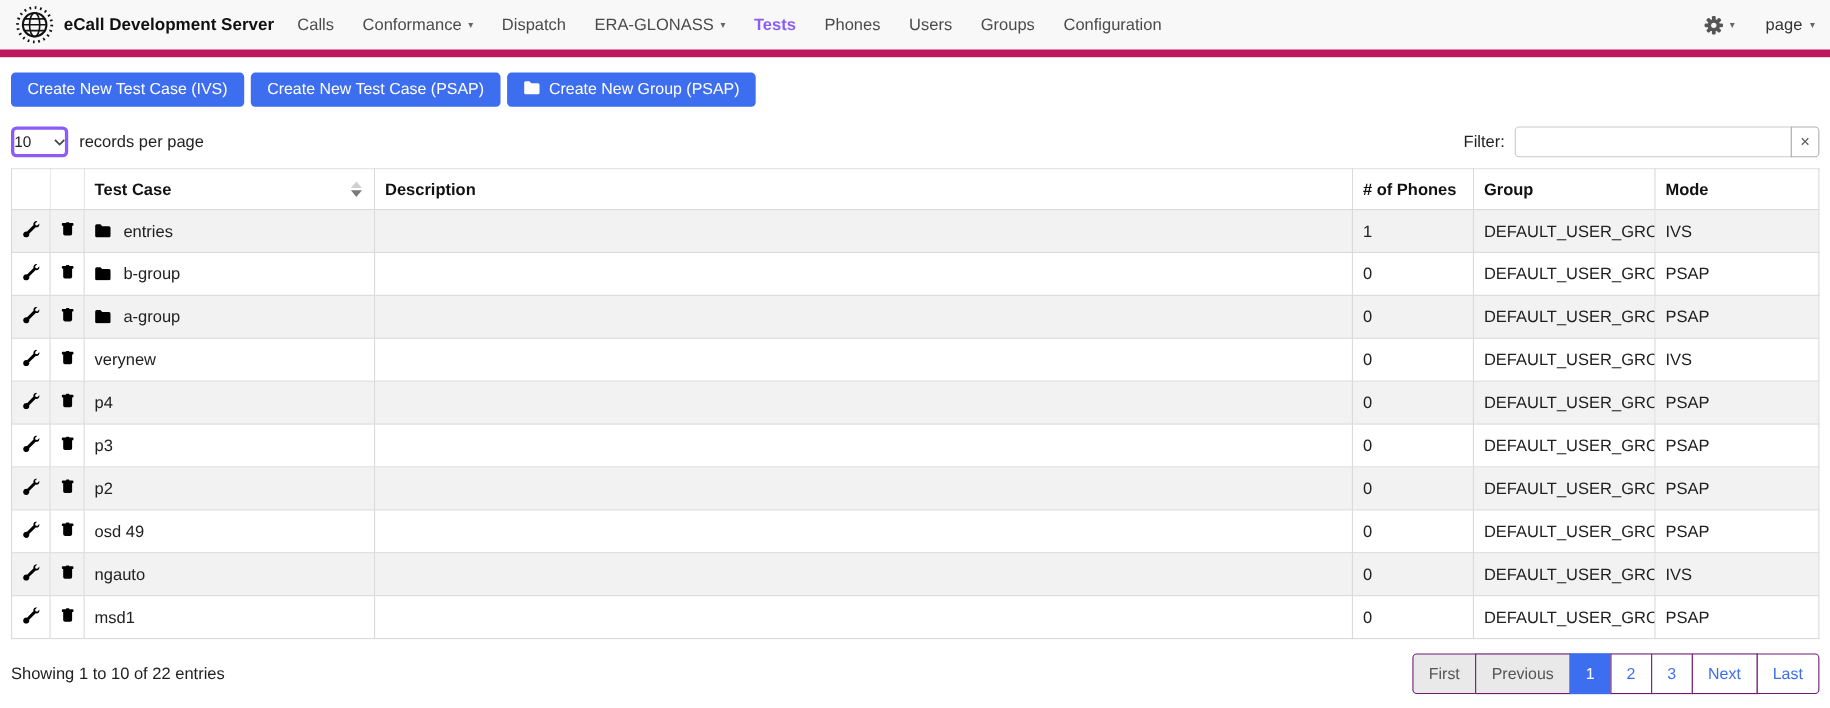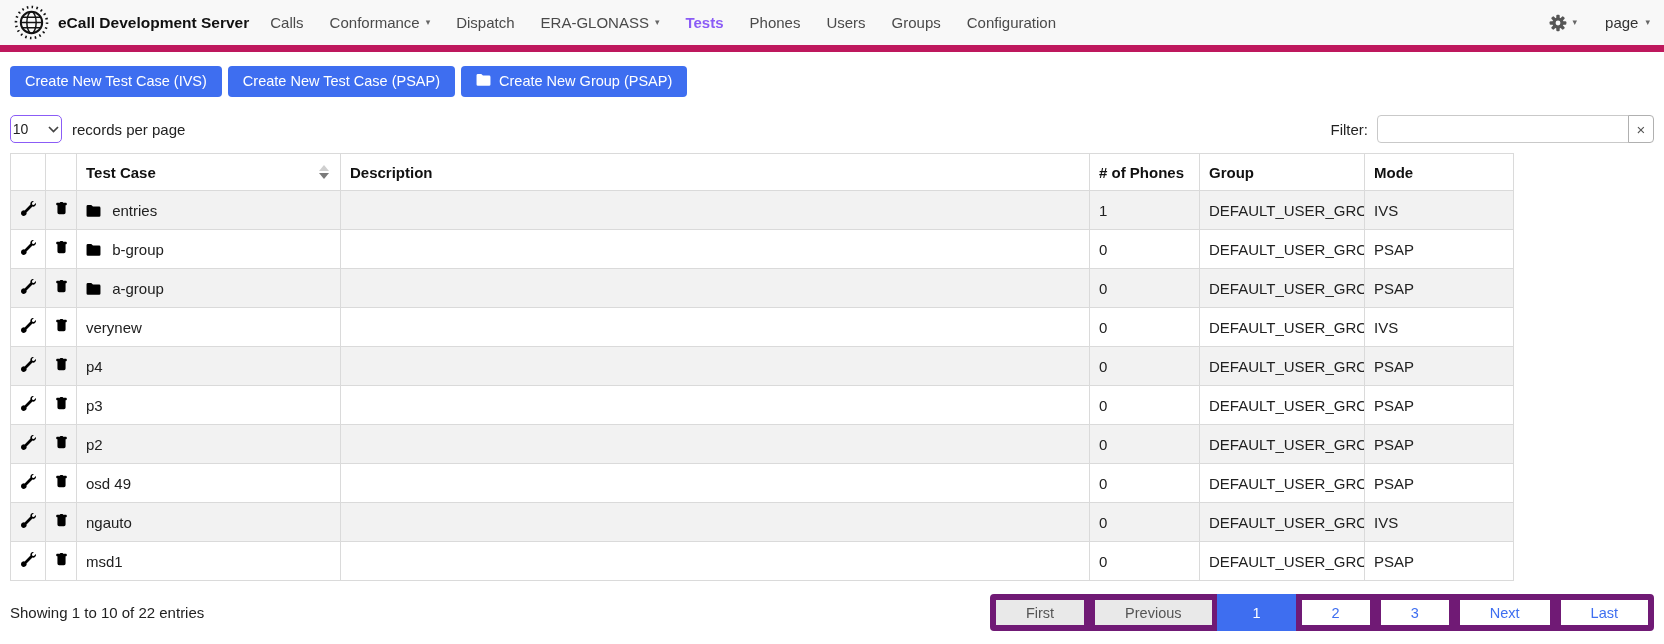--- a/index.html
+++ b/index.html
@@ -30,55 +30,55 @@
     background:#3e6ef0; color:#fff; border:none; border-radius:4px;
     padding:7px 15px; font-size:14.5px; font-family:inherit;
     display:flex; align-items:flex-start; gap:8px; cursor:pointer; height:31px;
   }
   .btn svg { flex:0 0 auto; }
 
   
   .controls { display:flex; align-items:center; margin:18px 10px 10px 10px; }
   .controls-left { display:flex; align-items:center; gap:10px; font-size:15px; color:#222; }
   .pgsize {
-    width:52px; height:28px; border:1px solid #8b5cf6; border-radius:5px; background:#fff;
+    width:52px; height:28px; border:3px solid #8b5cf6; border-radius:5px; background:#fff;
     display:flex; align-items:center; justify-content:center; gap:20px; font-size:14px; cursor:pointer;
   }
   .controls-right { margin-left:auto; display:flex; align-items:center; gap:9px; font-size:15px; color:#222; }
   .filter-group { display:flex; }
   .filter-input {
     width:252px; height:28px; border:1px solid #c9c9c9; border-radius:4px 0 0 4px;
     padding:0 8px; font:inherit; outline:none; background:#fff;
   }
   .filter-clear {
     width:26px; height:28px; border:1px solid #b0b0b0; background:#fff; border-radius:0 4px 4px 0;
     margin-left:-1px; font-size:15px; color:#555; cursor:pointer; line-height:1; padding:0;
     font-family:inherit;
   }
 
   
-  table.tc-table { width:1504px; margin:0 10px; border-collapse:collapse; table-layout:fixed; font-size:15px; }
+  table.tc-table { width:1644px; margin:0 10px; border-collapse:collapse; table-layout:fixed; font-size:15px; }
   .tc-table th, .tc-table td { border:1px solid #dadada; padding:0 9px; height:39px; text-align:left; vertical-align:middle; overflow:hidden; white-space:nowrap; }
   .tc-table thead th { font-weight:bold; color:#111; height:37px; position:relative; background:#fff; }
   .tc-table tbody tr:nth-child(odd) { background:#f2f2f2; }
   .tc-table tbody tr:nth-child(even) { background:#fff; }
   .icon-cell { text-align:center !important; padding:0 2px !important; }
   .act-icon { display:inline-flex; cursor:pointer; color:#000; }
   .folder-ic { display:inline-flex; margin-right:7px; color:#000; position:relative; top:1px; }
   .sort-wrap { position:absolute; right:11px; top:50%; transform:translateY(-50%); display:flex; flex-direction:column; gap:2px; }
   .tri-up { width:0; height:0; border-left:5px solid transparent; border-right:5px solid transparent; border-bottom:6px solid #cfcfcf; }
   .tri-down { width:0; height:0; border-left:5px solid transparent; border-right:5px solid transparent; border-top:6px solid #7a7a7a; }
 
   
   .footer { display:flex; align-items:center; margin:13px 10px 0 10px; }
   .summary { font-size:15px; color:#222; }
   .pagination { margin-left:auto; display:flex; }
   .page-btn {
-    border:6px solid #701a75; background:#fff; color:#3e6ef0;
-    padding:0 30px; height:37px; display:flex; align-items:center;
+    border:1px solid #701a75; background:#fff; color:#3e6ef0;
+    padding:0 14px; height:37px; display:flex; align-items:center;
     font-size:14.5px; margin-left:-1px; cursor:pointer; font-family:inherit;
   }
   .page-btn:first-child { border-radius:4px 0 0 4px; margin-left:0; }
   .page-btn:last-child { border-radius:0 4px 4px 0; }
   .page-btn.disabled { background:#e9e9e9; color:#555; cursor:default; }
   .page-btn.active { background:#3e6ef0; border-color:#3e6ef0; color:#fff; }
 </style>
 </head>
 <body>
 

